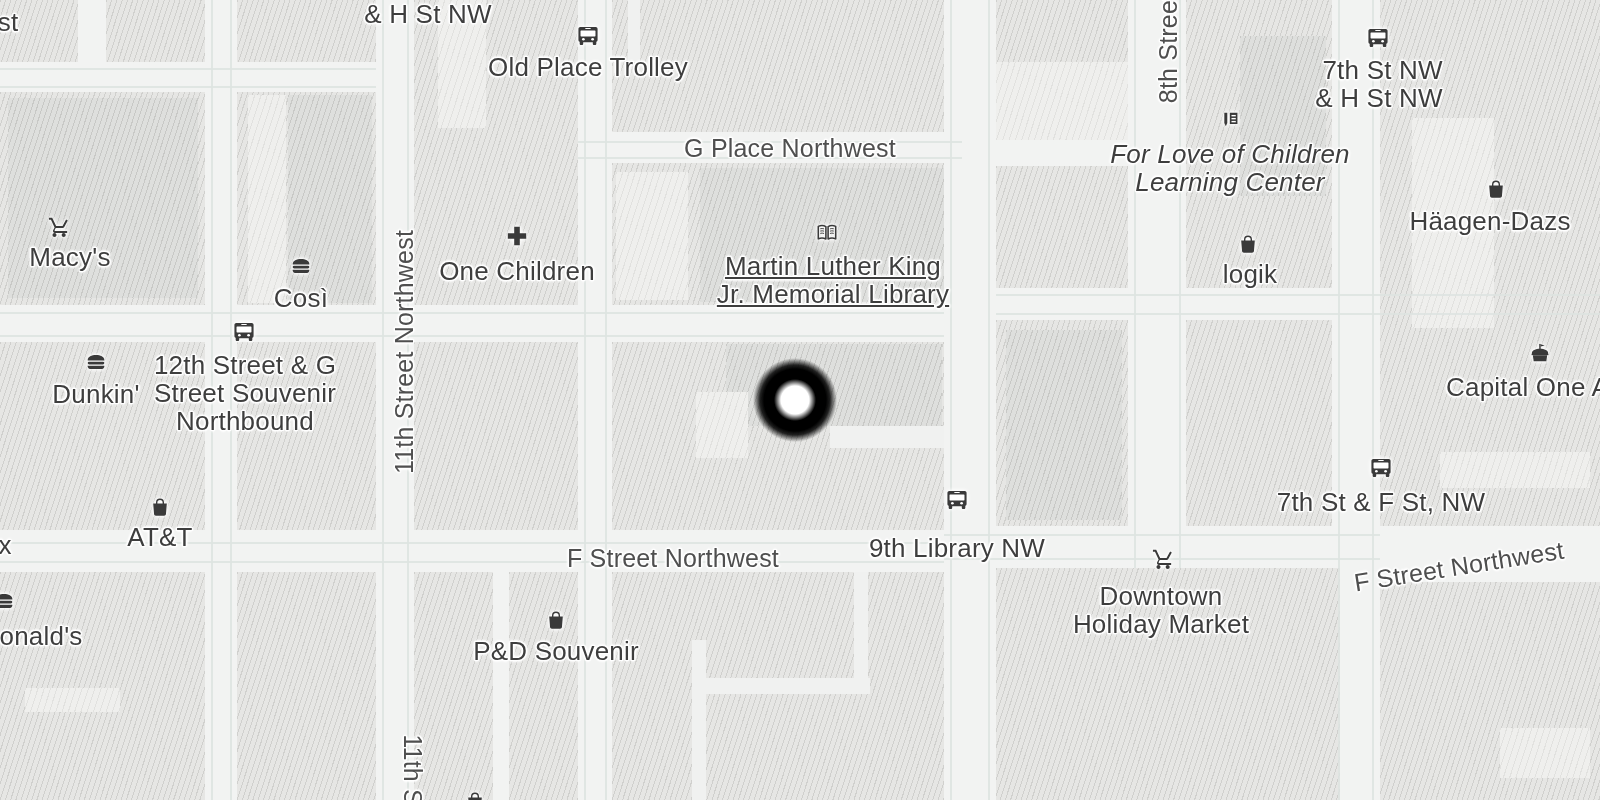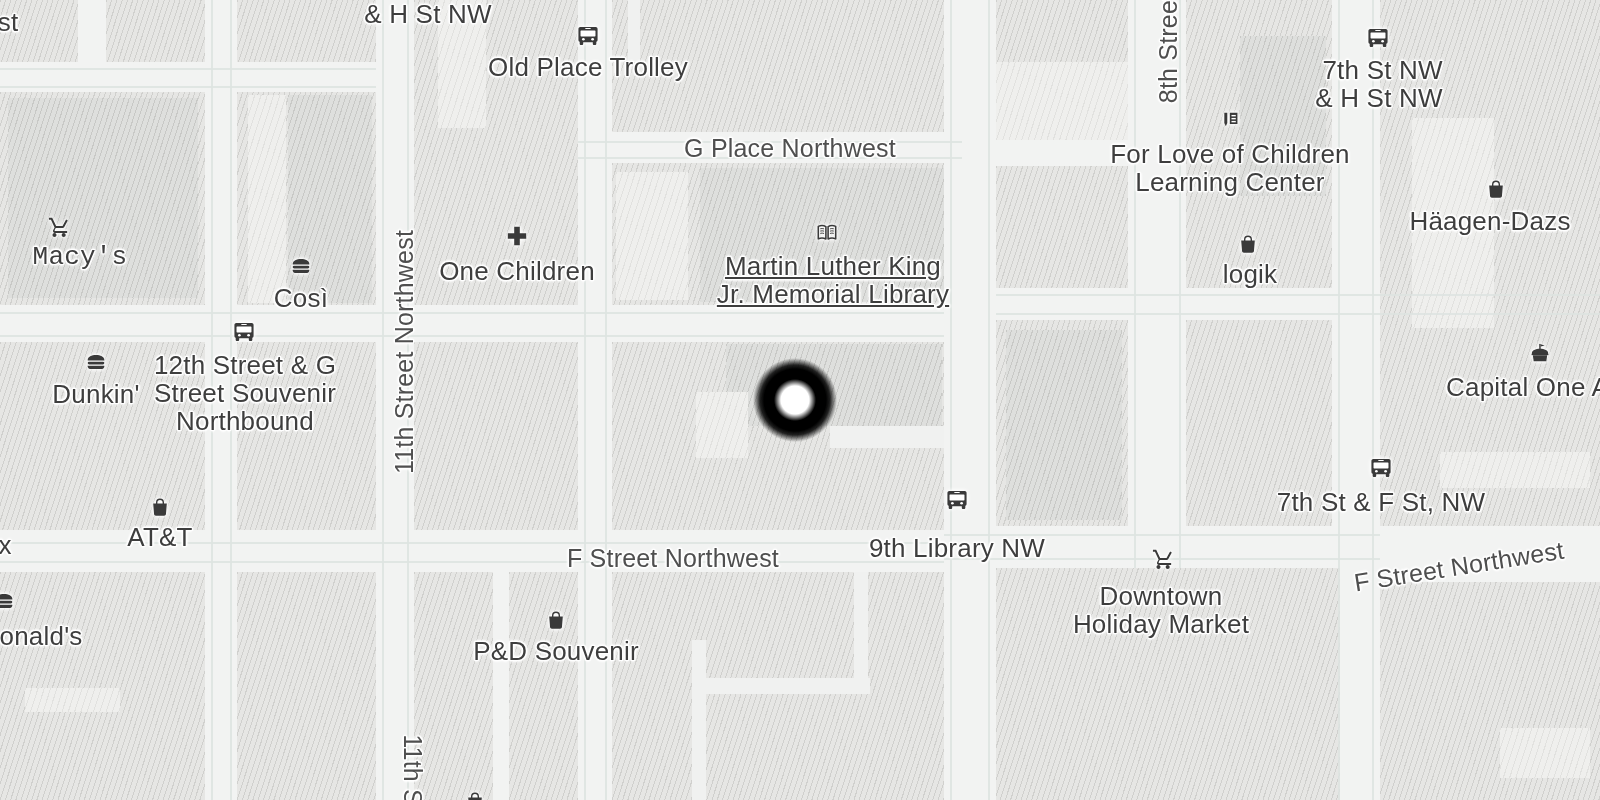--- a/index.html
+++ b/index.html
@@ -128,21 +128,21 @@
         <path fill="#3a3a3a" d="M4 2.5h16c1.2 0 2 .9 2 2v11.6c0 .9-.5 1.6-1.3 1.9v2.2c0 .7-.6 1.3-1.3 1.3h-1.1c-.7 0-1.3-.6-1.3-1.3v-1.6H7v1.6c0 .7-.6 1.3-1.3 1.3H4.6c-.7 0-1.3-.6-1.3-1.3V18c-.8-.3-1.3-1-1.3-1.9V4.5c0-1.1.9-2 2-2z"></path>
         <rect x="4.2" y="6.2" width="15.6" height="6.2" rx=".6" fill="#fff"></rect>
         <circle cx="7.2" cy="15.4" r="1.4" fill="#fff"></circle>
         <circle cx="16.8" cy="15.4" r="1.4" fill="#fff"></circle>
         <rect x="9" y="3.6" width="6" height="1.1" rx=".5" fill="#fff"></rect>
       </svg></span>
     <div class="lbl" style="left: 588px; top: 67px;"><div>Old Place Trolley</div></div>
     <span class="poi-icon" style="left: 59px; top: 228px;"><svg viewBox="0 0 24 24" width="23" height="23">
         <path fill="#3a3a3a" d="M7.3 17.3c-1.2 0-2.1 1-2.1 2.1s.9 2.1 2.1 2.1 2.1-1 2.1-2.1-.9-2.1-2.1-2.1zm9.6 0c-1.2 0-2.1 1-2.1 2.1s.9 2.1 2.1 2.1 2.1-1 2.1-2.1-1-2.1-2.1-2.1zM7.5 14l.1-.2 1-1.7h7.1c.8 0 1.5-.4 1.8-1.1l3.7-6.8-1.8-1-3.7 6.8H9L4.9 1.4H1.5v2.1h2.1l3.8 8-1.4 2.6c-.8 1.4.2 3.1 1.8 3.1h12.7v-2.1H7.5z"></path>
       </svg></span>
-    <div class="lbl" style="left: 80px; top: 257px; font-family: Liberation Mono, monospace;"><div>Macy's</div></div>
+    <div class="lbl" style="left: 70px; top: 257px;"><div>Macy's</div></div>
     <span class="poi-icon" style="left: 301px; top: 266px;"><svg viewBox="0 0 24 24" width="23" height="21">
         <path fill="#3a3a3a" d="M2.5 9.5C2.5 6 7 4 12 4s9.5 2 9.5 5.5v.8h-19v-.8z"></path>
         <rect x="2.5" y="11.6" width="19" height="3.2" rx="1.6" fill="#3a3a3a"></rect>
         <path fill="#3a3a3a" d="M2.5 16.2h19v.9c0 1.9-1.8 2.9-3.9 2.9H6.4c-2.1 0-3.9-1-3.9-2.9v-.9z"></path>
       </svg></span>
     <div class="lbl" style="left: 301px; top: 298px;"><div>Così</div></div>
     <span class="poi-icon" style="left: 517px; top: 236px;"><svg viewBox="0 0 24 24" width="24" height="24">
         <path fill="#3a3a3a" d="M9.2 2.8h5.6v6.4h6.4v5.6h-6.4v6.4H9.2v-6.4H2.8V9.2h6.4V2.8z"></path>
       </svg></span>
     <div class="lbl" style="left: 517px; top: 271px;"><div>One Children</div></div>
@@ -194,21 +194,21 @@
     <div class="lbl" style="left: 1161px; top: 610px;"><div>Downtown</div><div>Holiday Market</div></div>
     <span class="poi-icon" style="left: 1230px; top: 121px;"><svg viewBox="0 0 24 24" width="21" height="23">
         <path fill="#3a3a3a" d="M5.5 2.5h3.4v11.8L7.2 18l-1.7-3.7V2.5z"></path>
         <path fill="#3a3a3a" d="M11.8 2.5h8.7v13h-8.7z"></path>
         <g fill="#fff">
           <rect x="13.7" y="5.1" width="4.9" height="1.6"></rect>
           <rect x="13.7" y="8.5" width="4.9" height="1.6"></rect>
           <rect x="13.7" y="11.9" width="4.9" height="1.6"></rect>
         </g>
       </svg></span>
-    <div class="lbl" style="left: 1230px; top: 168px;"><div>For Love of Children</div><div>Learning Center</div></div>
+    <div class="lbl" style="left: 1230px; top: 168px; font-style: italic;"><div>For Love of Children</div><div>Learning Center</div></div>
     <span class="poi-icon" style="left: 1248px; top: 244px;"><svg viewBox="0 0 24 24" width="21" height="23">
         <path fill="#3a3a3a" d="M16.6 8V7a4.6 4.6 0 0 0-9.2 0v1H4.2l1 12.1c.1 1.1 1 1.9 2.1 1.9h9.4c1.1 0 2-.8 2.1-1.9l1-12.1h-3.2zM9 7a3 3 0 0 1 6 0v1H9V7z"></path>
       </svg></span>
     <div class="lbl" style="left: 1250px; top: 274px;"><div>logik</div></div>
     <span class="poi-icon" style="left: 1378px; top: 38px;"><svg viewBox="0 0 24 24" width="23" height="25">
         <path fill="#3a3a3a" d="M4 2.5h16c1.2 0 2 .9 2 2v11.6c0 .9-.5 1.6-1.3 1.9v2.2c0 .7-.6 1.3-1.3 1.3h-1.1c-.7 0-1.3-.6-1.3-1.3v-1.6H7v1.6c0 .7-.6 1.3-1.3 1.3H4.6c-.7 0-1.3-.6-1.3-1.3V18c-.8-.3-1.3-1-1.3-1.9V4.5c0-1.1.9-2 2-2z"></path>
         <rect x="4.2" y="6.2" width="15.6" height="6.2" rx=".6" fill="#fff"></rect>
         <circle cx="7.2" cy="15.4" r="1.4" fill="#fff"></circle>
         <circle cx="16.8" cy="15.4" r="1.4" fill="#fff"></circle>
         <rect x="9" y="3.6" width="6" height="1.1" rx=".5" fill="#fff"></rect>

